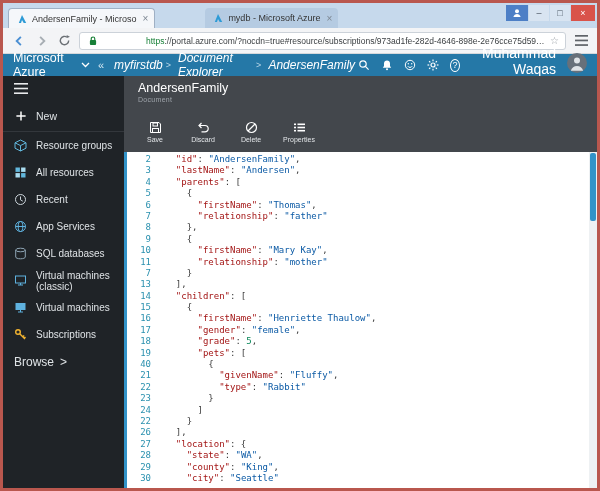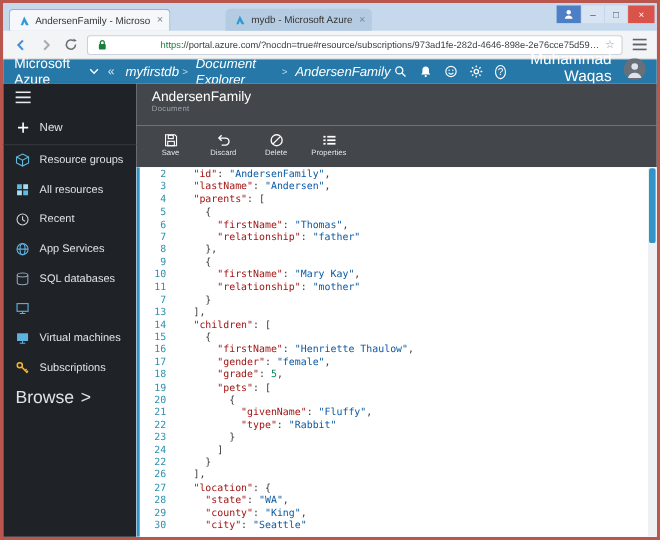--- a/index.html
+++ b/index.html
@@ -52,21 +52,21 @@
   .userdir { font-size:6.5px; color:#cfe3ee; letter-spacing:.3px; }
 
   
   .app { flex:1; display:flex; min-height:0; }
   .sidebar { width:121px; background:var(--sidebar-bg,#1f2327); color:#dfe3e6; flex:none;
     display:flex; flex-direction:column; }
   .side-burger { height:24px; display:flex; align-items:center; padding:0 11px; }
   .side-new { display:flex; align-items:center; gap:9px; height:32px; padding:0 11px;
     font-size:10.5px; border-bottom:1px solid #33373c; }
   .side-item { display:flex; align-items:center; gap:9px; height:27px; padding:0 11px; font-size:10px; }
-  .side-browse { display:flex; align-items:center; gap:6px; height:27px; padding:0 11px; font-size:16px; }
+  .side-browse { display:flex; align-items:center; gap:6px; height:27px; padding:0 11px; font-size:12px; }
   .si { width:13px; display:flex; align-items:center; justify-content:center; flex:none; }
 
   .main { flex:1; display:flex; flex-direction:column; min-width:0; }
   .doc-header { height:38px; background:var(--panel-header,#43474c); color:#fff;
     padding:5px 14px 0; flex:none; }
   .doc-title { font-size:12.5px; line-height:15px; }
   .doc-sub { font-size:7px; color:#9ea4aa; letter-spacing:.3px; }
   .doc-toolbar { height:38px; background:var(--panel-header,#43474c); display:flex;
     padding:1px 8px 4px; gap:2px; flex:none; }
   .tool-btn { width:46px; display:flex; flex-direction:column; align-items:center;
@@ -306,20 +306,21 @@
         <span>SQL databases</span>
       </div>
       <div class="side-item">
         <span class="si">
           <svg width="13" height="13" viewBox="0 0 13 13">
               <rect x="1.5" y="2" width="10" height="7" fill="none" stroke="#5fb2df"></rect>
               <line x1="6.5" y1="9" x2="6.5" y2="11" stroke="#5fb2df"></line>
               <line x1="4" y1="11" x2="9" y2="11" stroke="#5fb2df"></line>
             </svg>
         </span>
+        <span>Virtual machines (classic)</span>
       </div>
       <div class="side-item">
         <span class="si">
           <svg width="13" height="13" viewBox="0 0 13 13">
               <rect x="1.5" y="2" width="10" height="7" fill="#5fb2df"></rect>
               <line x1="6.5" y1="9" x2="6.5" y2="11" stroke="#5fb2df"></line>
               <line x1="4" y1="11" x2="9" y2="11" stroke="#5fb2df"></line>
             </svg>
         </span>
         <span>Virtual machines</span>
@@ -404,21 +405,21 @@
             <div class="ln">10</div>
             <div class="ln">11</div>
             <div class="ln">7</div>
             <div class="ln">13</div>
             <div class="ln">14</div>
             <div class="ln">15</div>
             <div class="ln">16</div>
             <div class="ln">17</div>
             <div class="ln">18</div>
             <div class="ln">19</div>
-            <div class="ln">20</div>
+            <div class="ln">40</div>
             <div class="ln">21</div>
             <div class="ln">22</div>
             <div class="ln">23</div>
             <div class="ln">24</div>
             <div class="ln">22</div>
             <div class="ln">26</div>
             <div class="ln">27</div>
             <div class="ln">28</div>
             <div class="ln">29</div>
             <div class="ln">30</div>

